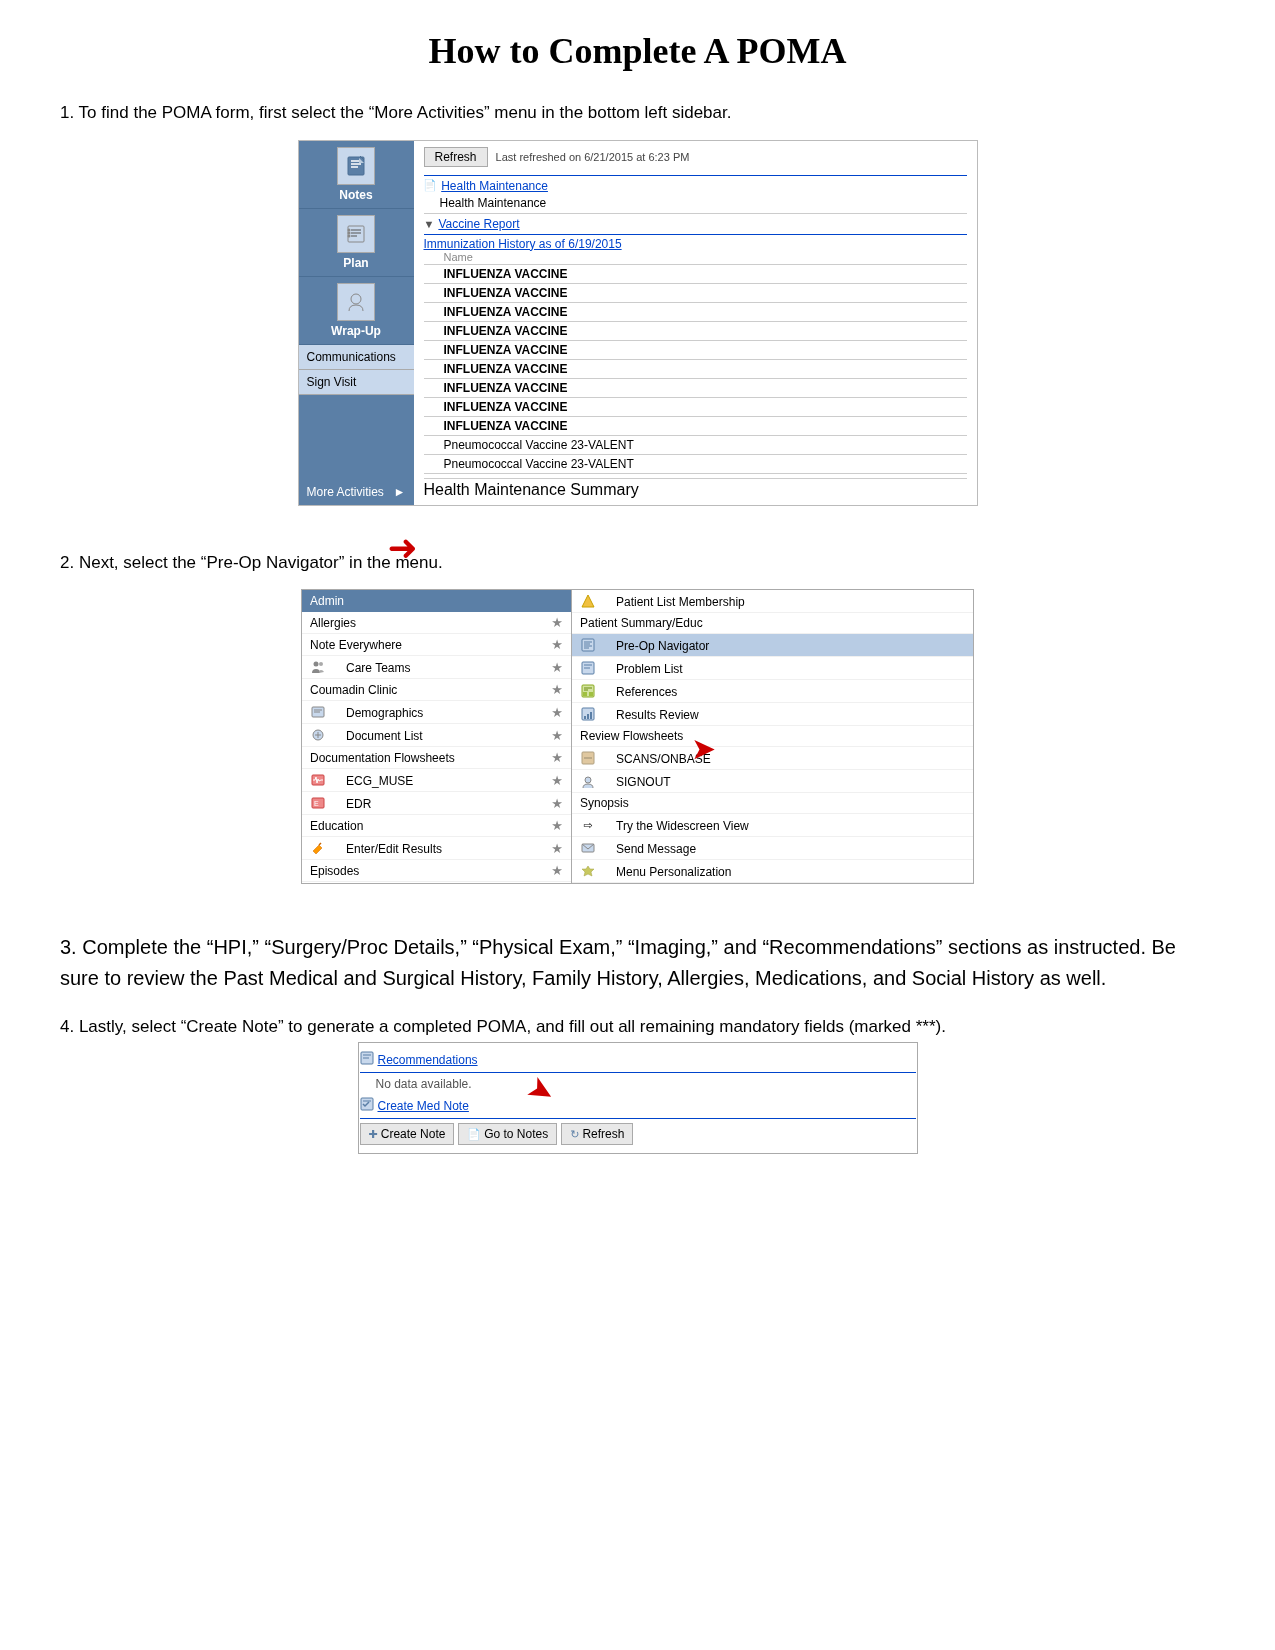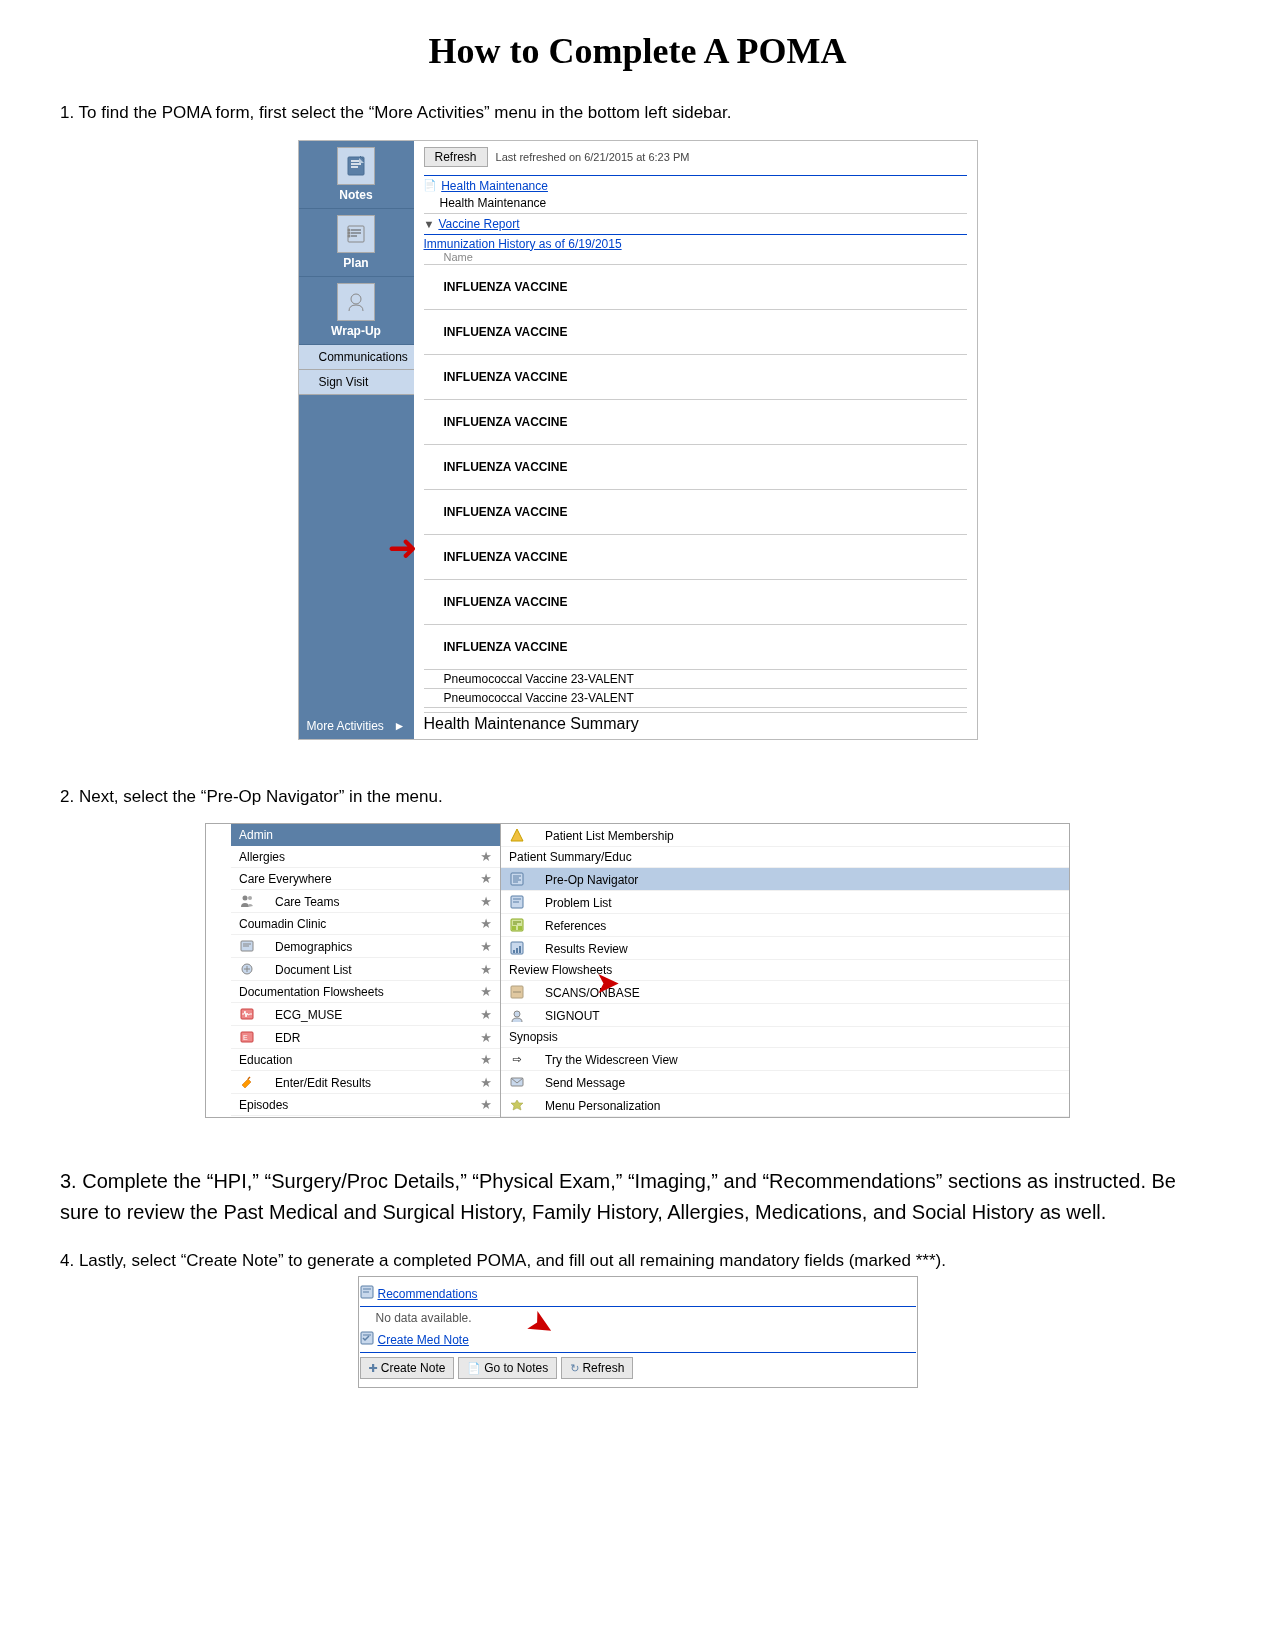--- a/index.html
+++ b/index.html
@@ -59,21 +59,21 @@
       display: flex;
       align-items: center;
       justify-content: center;
       border: 1px solid #aaa;
     }
     .ss1-sidebar .sidebar-item-flat {
       background: #c8d8ec;
       color: #000;
       font-size: 12px;
       text-align: left;
-      padding: 5px 20px;
+      padding: 5px 8px;
       border-bottom: 1px solid #aaa;
     }
     .ss1-sidebar .more-activities {
       background: #5b7fa6;
       color: #fff;
       font-size: 12px;
       padding: 6px 8px;
       display: flex;
       align-items: center;
       justify-content: space-between;
@@ -96,33 +96,32 @@
       border: 1px solid #aaa;
       padding: 2px 10px;
       font-size: 12px;
       cursor: pointer;
     }
     .ss1-toolbar span { font-size: 11px; color: #444; }
     .ss1-link { color: #0044cc; text-decoration: underline; font-size: 12px; }
     .ss1-vaccine-title { color: #0044cc; text-decoration: underline; font-size: 12px; }
     .ss1-immunization-title { color: #0044cc; font-size: 12px; text-decoration: underline; }
     .ss1-name-col { font-size: 11px; color: #888; margin-left: 20px; margin-bottom: 1px; }
-    .ss1-vaccine-row { font-size: 12px; font-weight: bold; margin-left: 20px; padding: 14px 0; }
+    .ss1-vaccine-row { font-size: 12px; font-weight: bold; margin-left: 20px; padding: 1px 0; }
     .ss1-pneumo-row { font-size: 12px; margin-left: 20px; padding: 1px 0; }
     .ss1-footer { font-size: 16px; color: #000; border-top: 1px solid #ccc; margin-top: 4px; padding-top: 2px; }
     .divider-line { border-top: 1px solid #0044cc; margin: 2px 0; }
     .divider-line-gray { border-top: 1px solid #ccc; margin: 1px 0; }
 
     
     .ss2 {
-      width: 865px;
+      width: 673px;
       font-size: 12px;
       display: flex;
       border: 1px solid #aaa;
-      padding-left: 25px;
     }
     .ss2-left {
       width: 270px;
       background: #fff;
       border-right: 1px solid #aaa;
     }
     .ss2-right {
       flex: 1;
       background: #fff;
     }
@@ -346,21 +345,21 @@
   <div class="ss-wrapper">
     <div class="screenshot-container ss2">
 
       <div class="ss2-left">
         <div class="ss2-left-blue-bar" style="font-size:12px;">Admin</div>
         <div class="ss2-menu-row">
           <span class="ss2-menu-label">Allergies</span>
           <span class="ss2-star">★</span>
         </div>
         <div class="ss2-menu-row">
-          <span class="ss2-menu-label">Care Everywhere</span>
+          <span class="ss2-menu-label">Note Everywhere</span>
           <span class="ss2-star">★</span>
         </div>
         <div class="ss2-menu-row">
           <span class="ss2-menu-icon">
             <svg width="14" height="14" viewBox="0 0 14 14">
                 <circle cx="5" cy="4" r="2.5" fill="#888"></circle>
                 <path d="M1 13 Q1 9 5 9 Q9 9 9 13" fill="#888"></path>
                 <circle cx="10" cy="4" r="2" fill="#aaa"></circle>
                 <path d="M8 13 Q8 10 10 10 Q12 10 13 12" fill="#aaa"></path>
               </svg>

